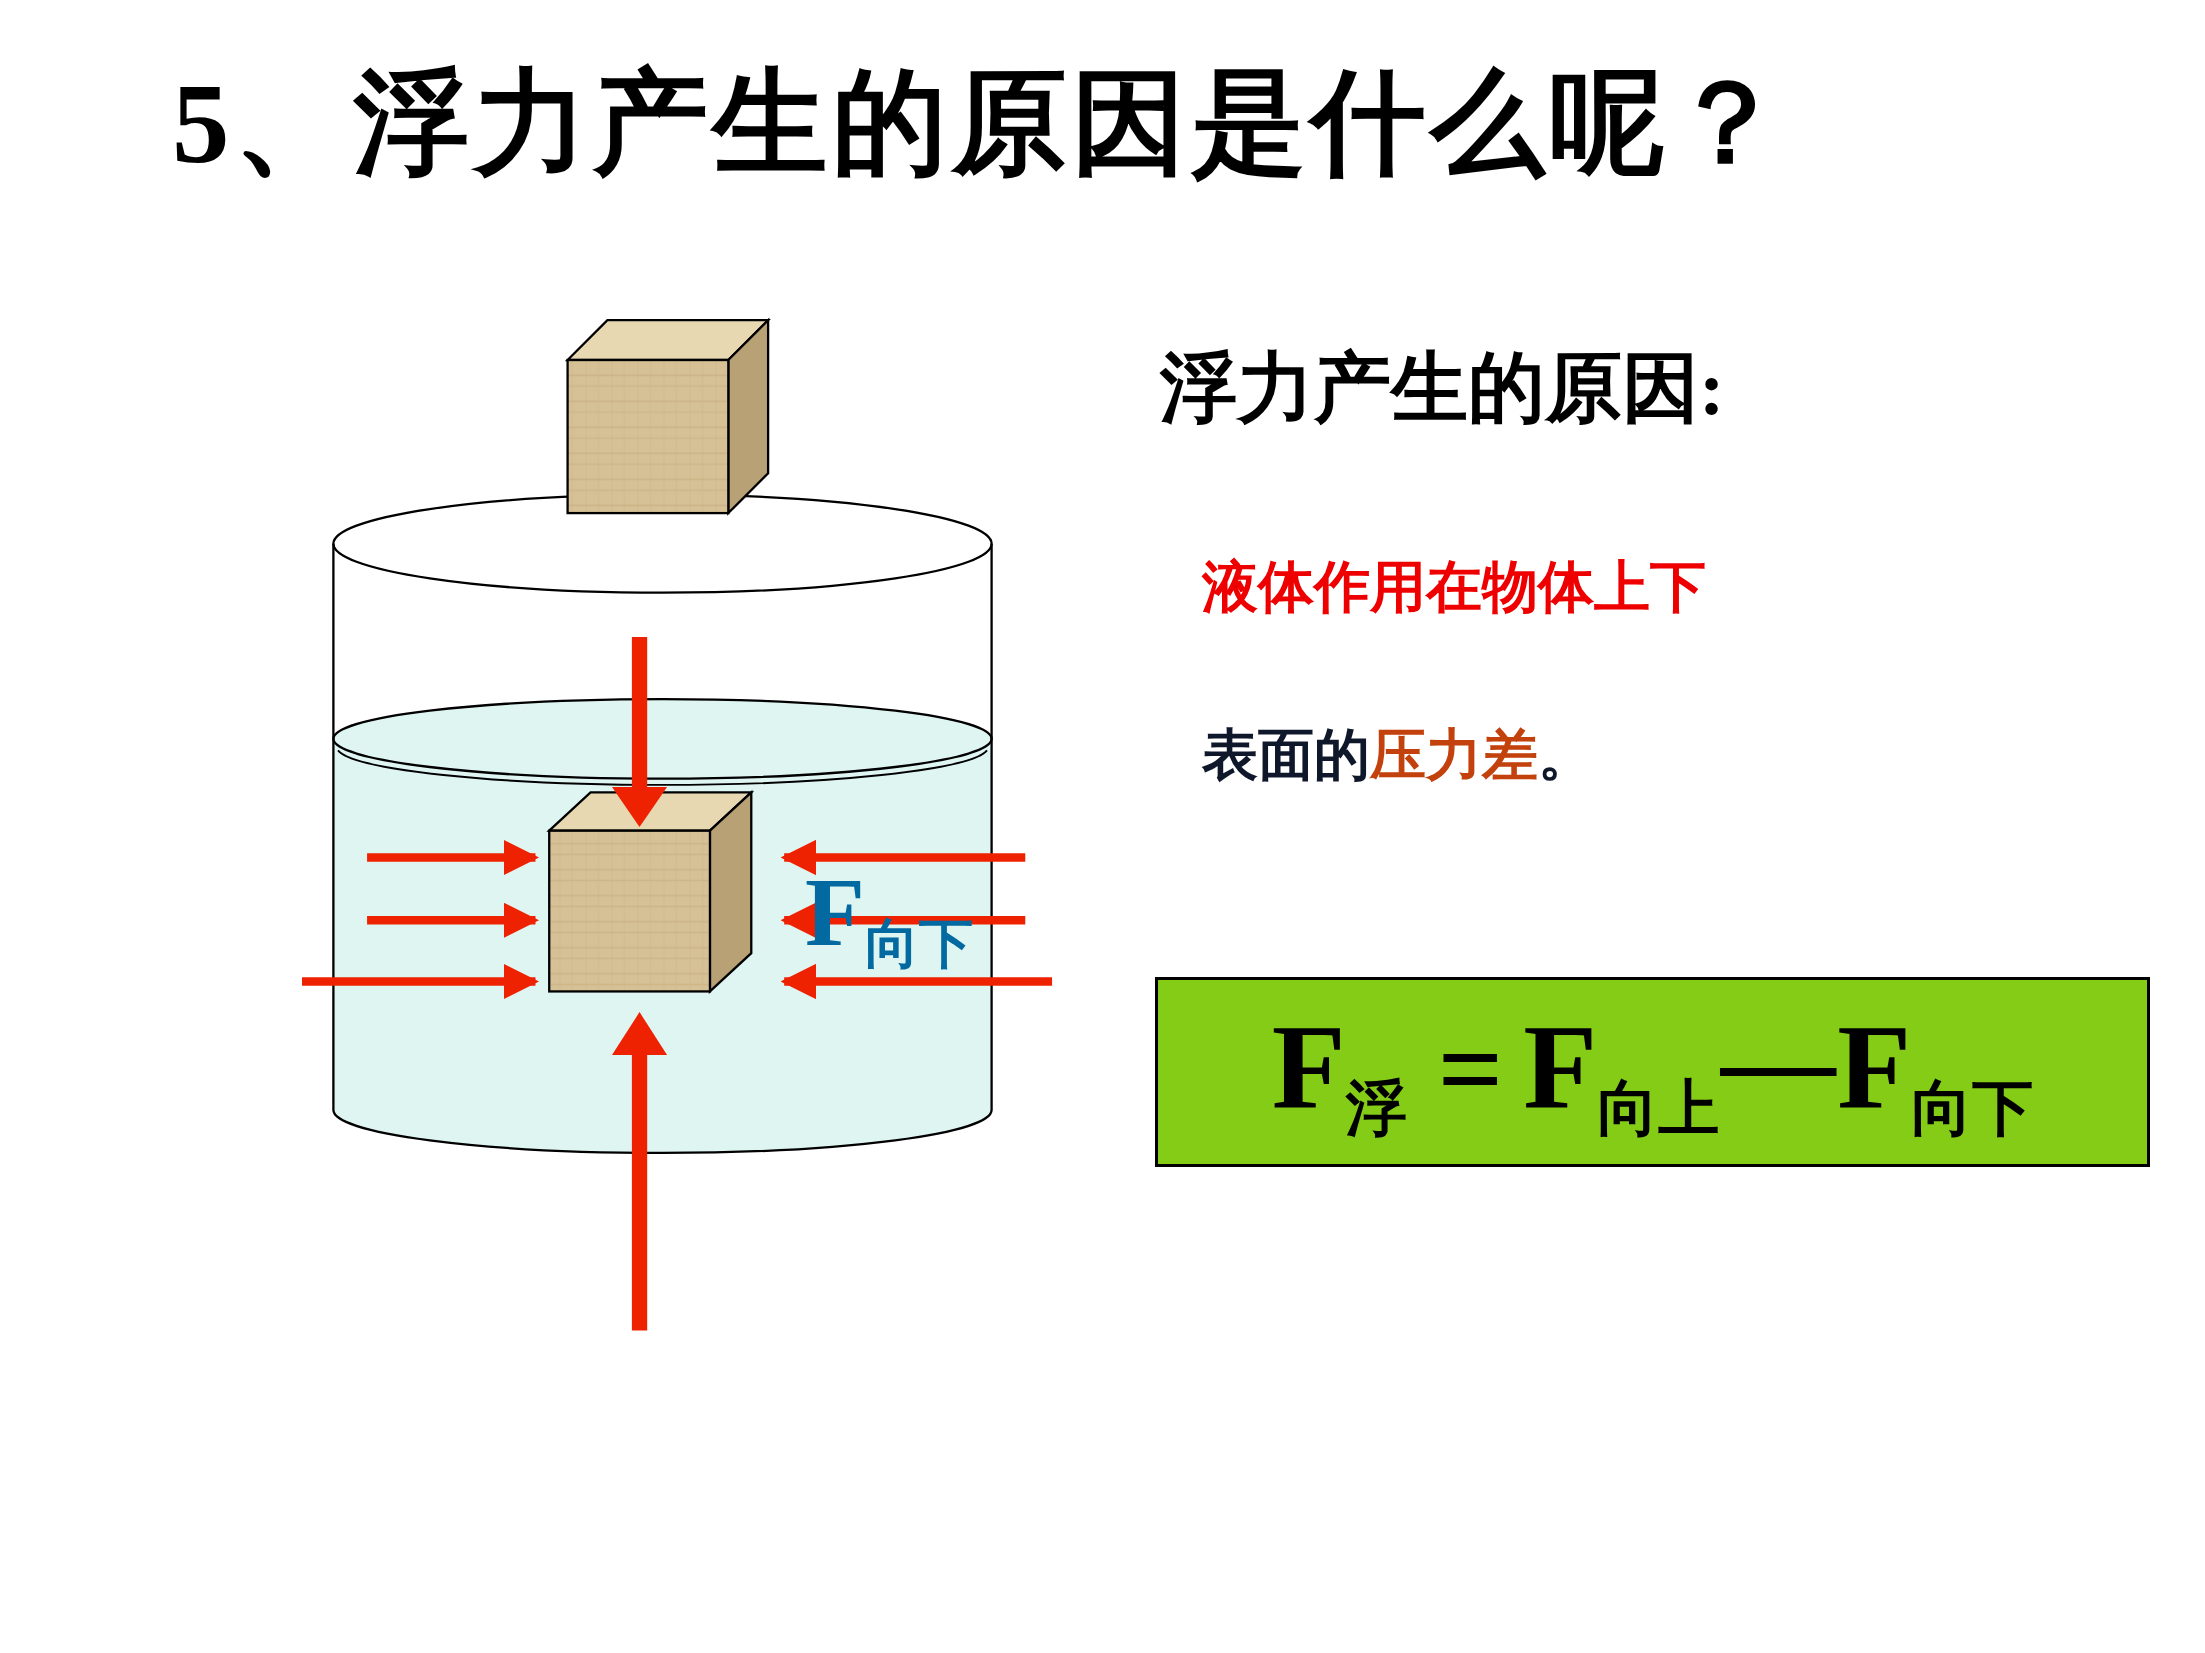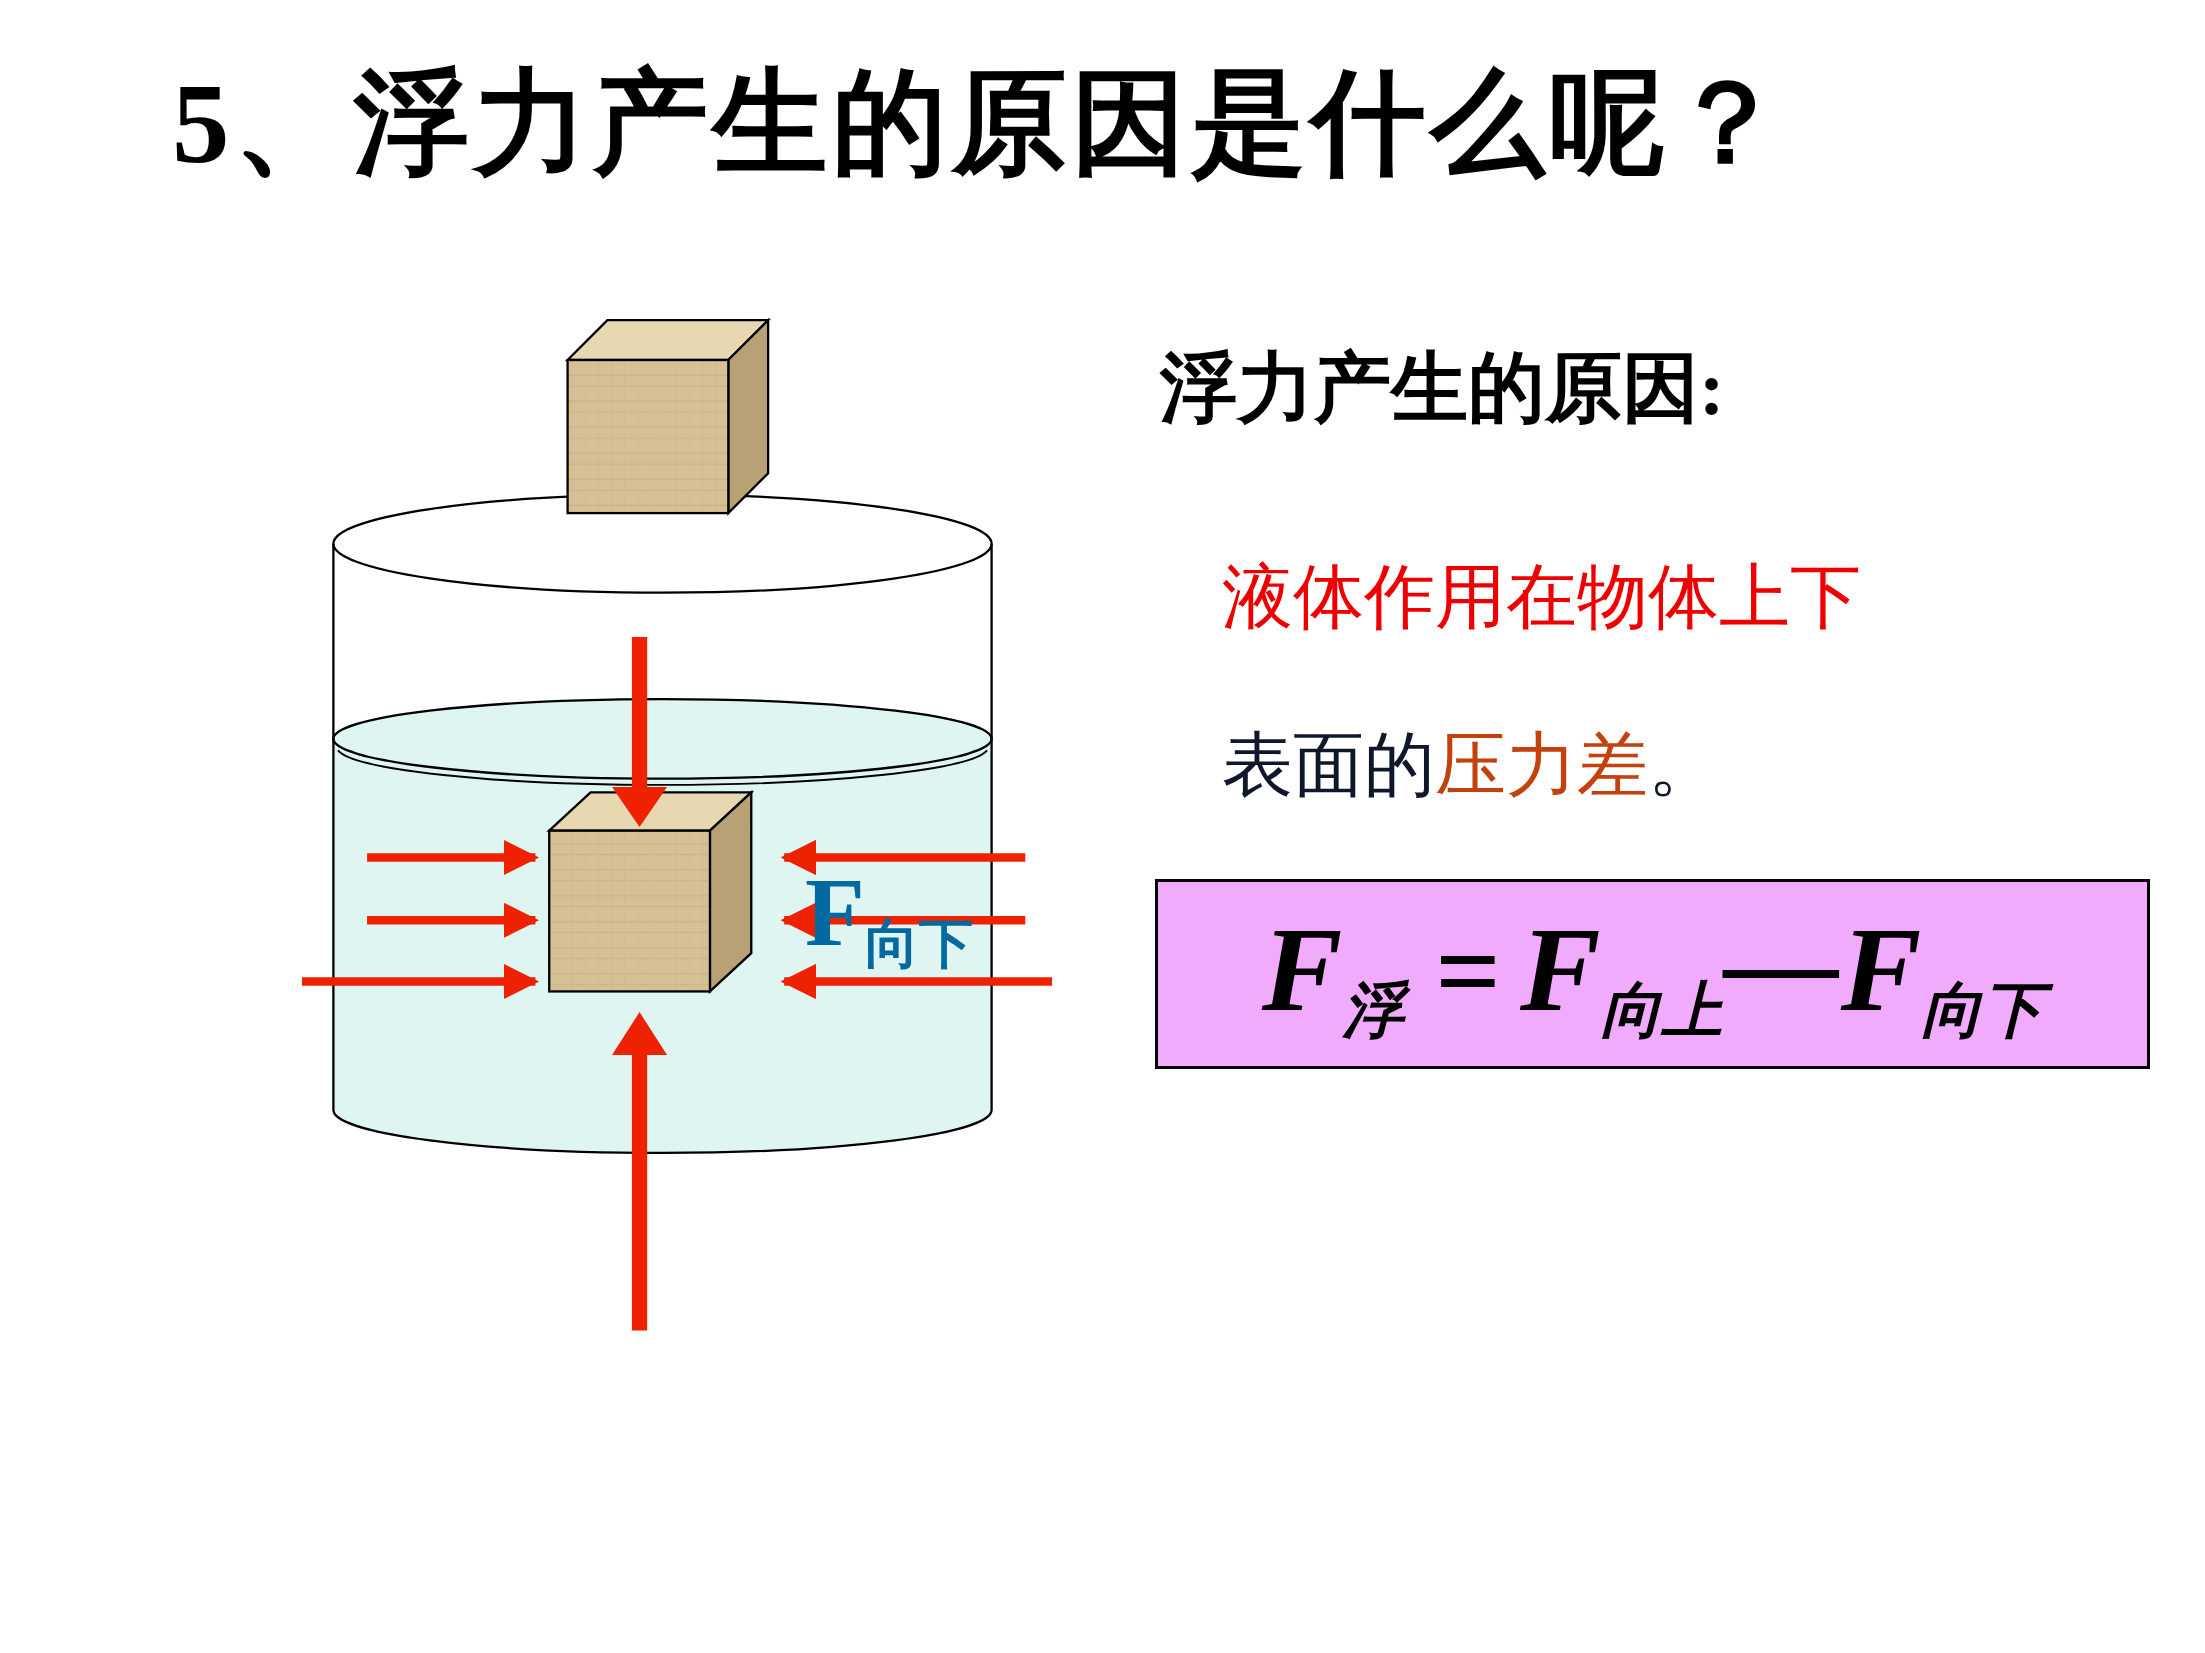--- a/index.html
+++ b/index.html
@@ -18,30 +18,30 @@
   .force-label{position:absolute;color:#0369a1;white-space:nowrap;}
   .force-label .fl-F{font-size:98px;font-weight:bold;}
   .force-label .fl-sub{font-size:54px;font-weight:bold;position:relative;top:17px;}
   .force-label.down{left:591px;top:565px;}
   .force-label.up{left:573px;top:1247px;}
 
   .explain{position:absolute;left:1160px;top:337px;width:1026px;}
   .explain .heading{
     font-size:77px;font-weight:bold;color:#000000;white-space:nowrap;margin:0 0 0 0;
   }
-  .explain .line{font-size:71px;font-weight:normal;white-space:nowrap;margin-left:20px;}
+  .explain .line{font-size:56px;font-weight:bold;white-space:nowrap;}
   .explain .line1{position:absolute;left:42px;top:213px;color:#ee0000;}
   .explain .line2{position:absolute;left:42px;top:381px;}
   .red{color:#0f172a;}
   .magenta{color:#c2410c;}
 
   .formula-box{
-    position:absolute;left:1155px;top:879px;width:989px;height:184px;
-    border:3.8px solid #000;background:#f0abfc;
-    text-align:center;line-height:175px;white-space:nowrap;font-style:italic;
+    position:absolute;left:1155px;top:977px;width:989px;height:184px;
+    border:3.8px solid #000;background:#84cc16;
+    text-align:center;line-height:175px;white-space:nowrap;
   }
   .formula-box .f{font-size:121px;font-weight:bold;color:#000;}
   .formula-box .fsub{font-size:61px;font-weight:bold;color:#000;position:relative;top:21.4px;}
   .formula-box .eq{font-size:115px;font-weight:bold;color:#000;margin:0 20px 0 31px;}
   .formula-box .minus{font-size:115px;font-weight:bold;color:#000;position:relative;top:-9.2px;margin:0 1.5px;}
 </style>
 </head>
 <body>
 
 <h1 class="title">5、浮力产生的原因是什么呢？</h1>

